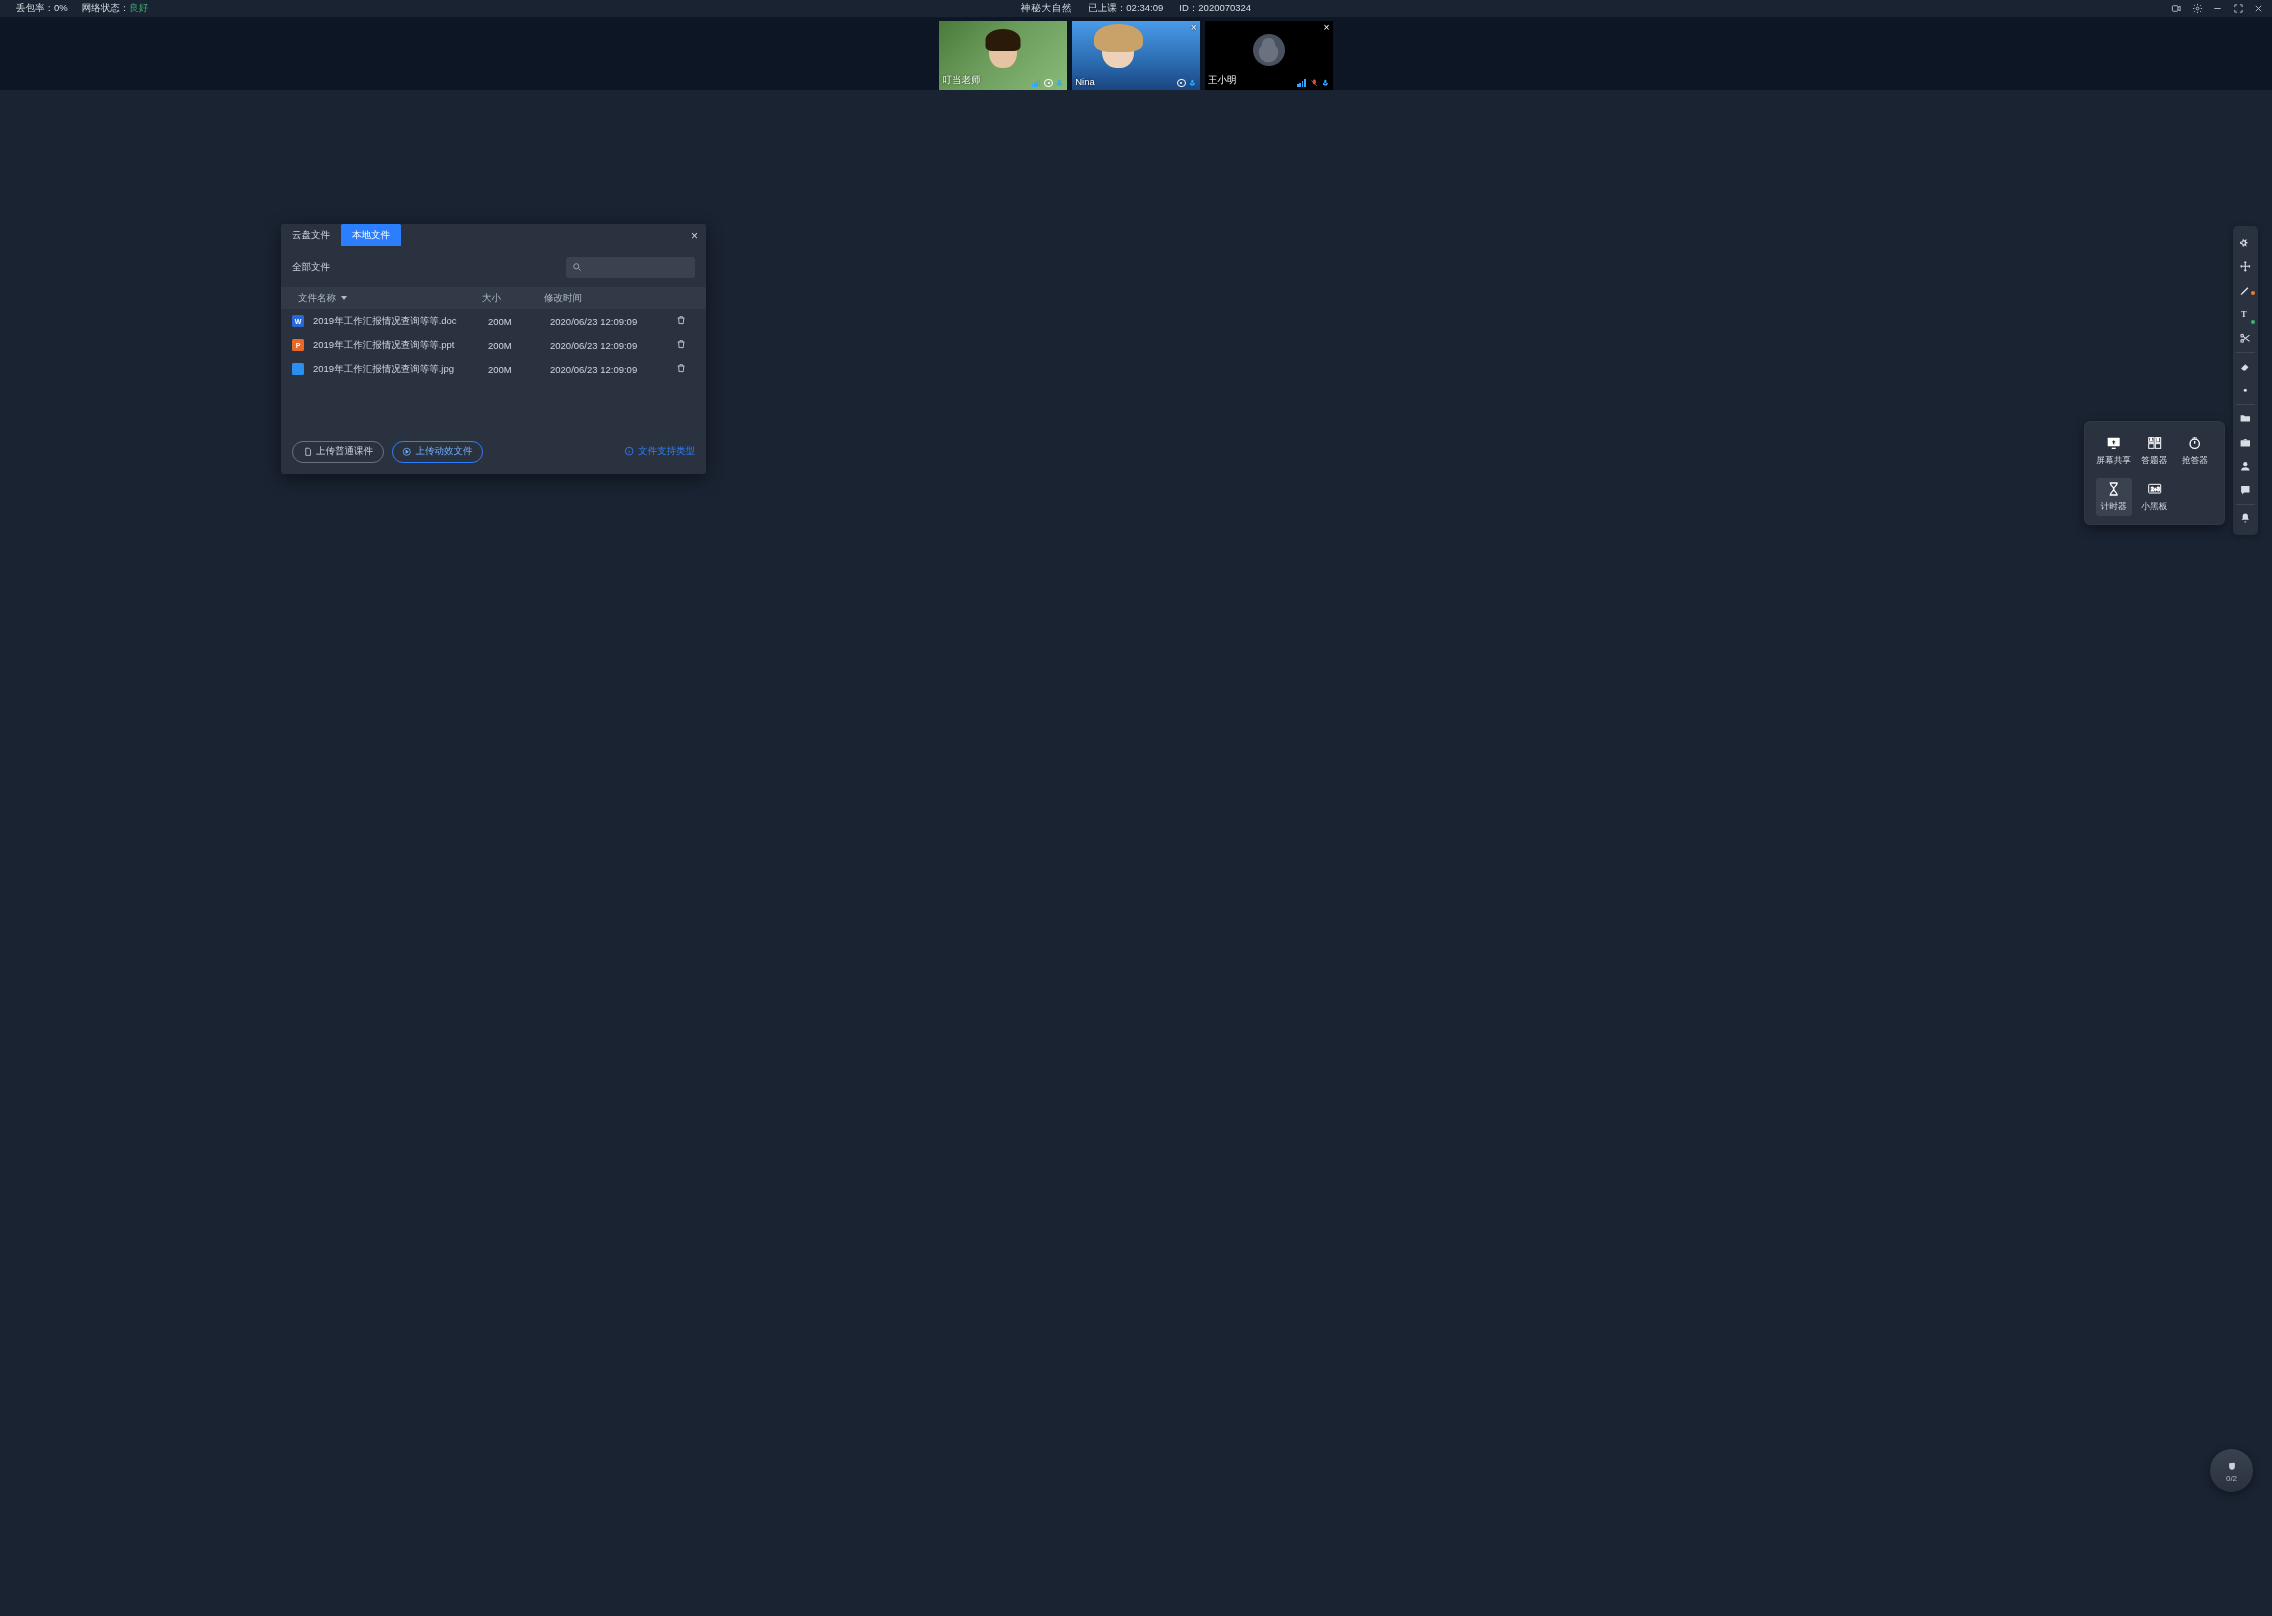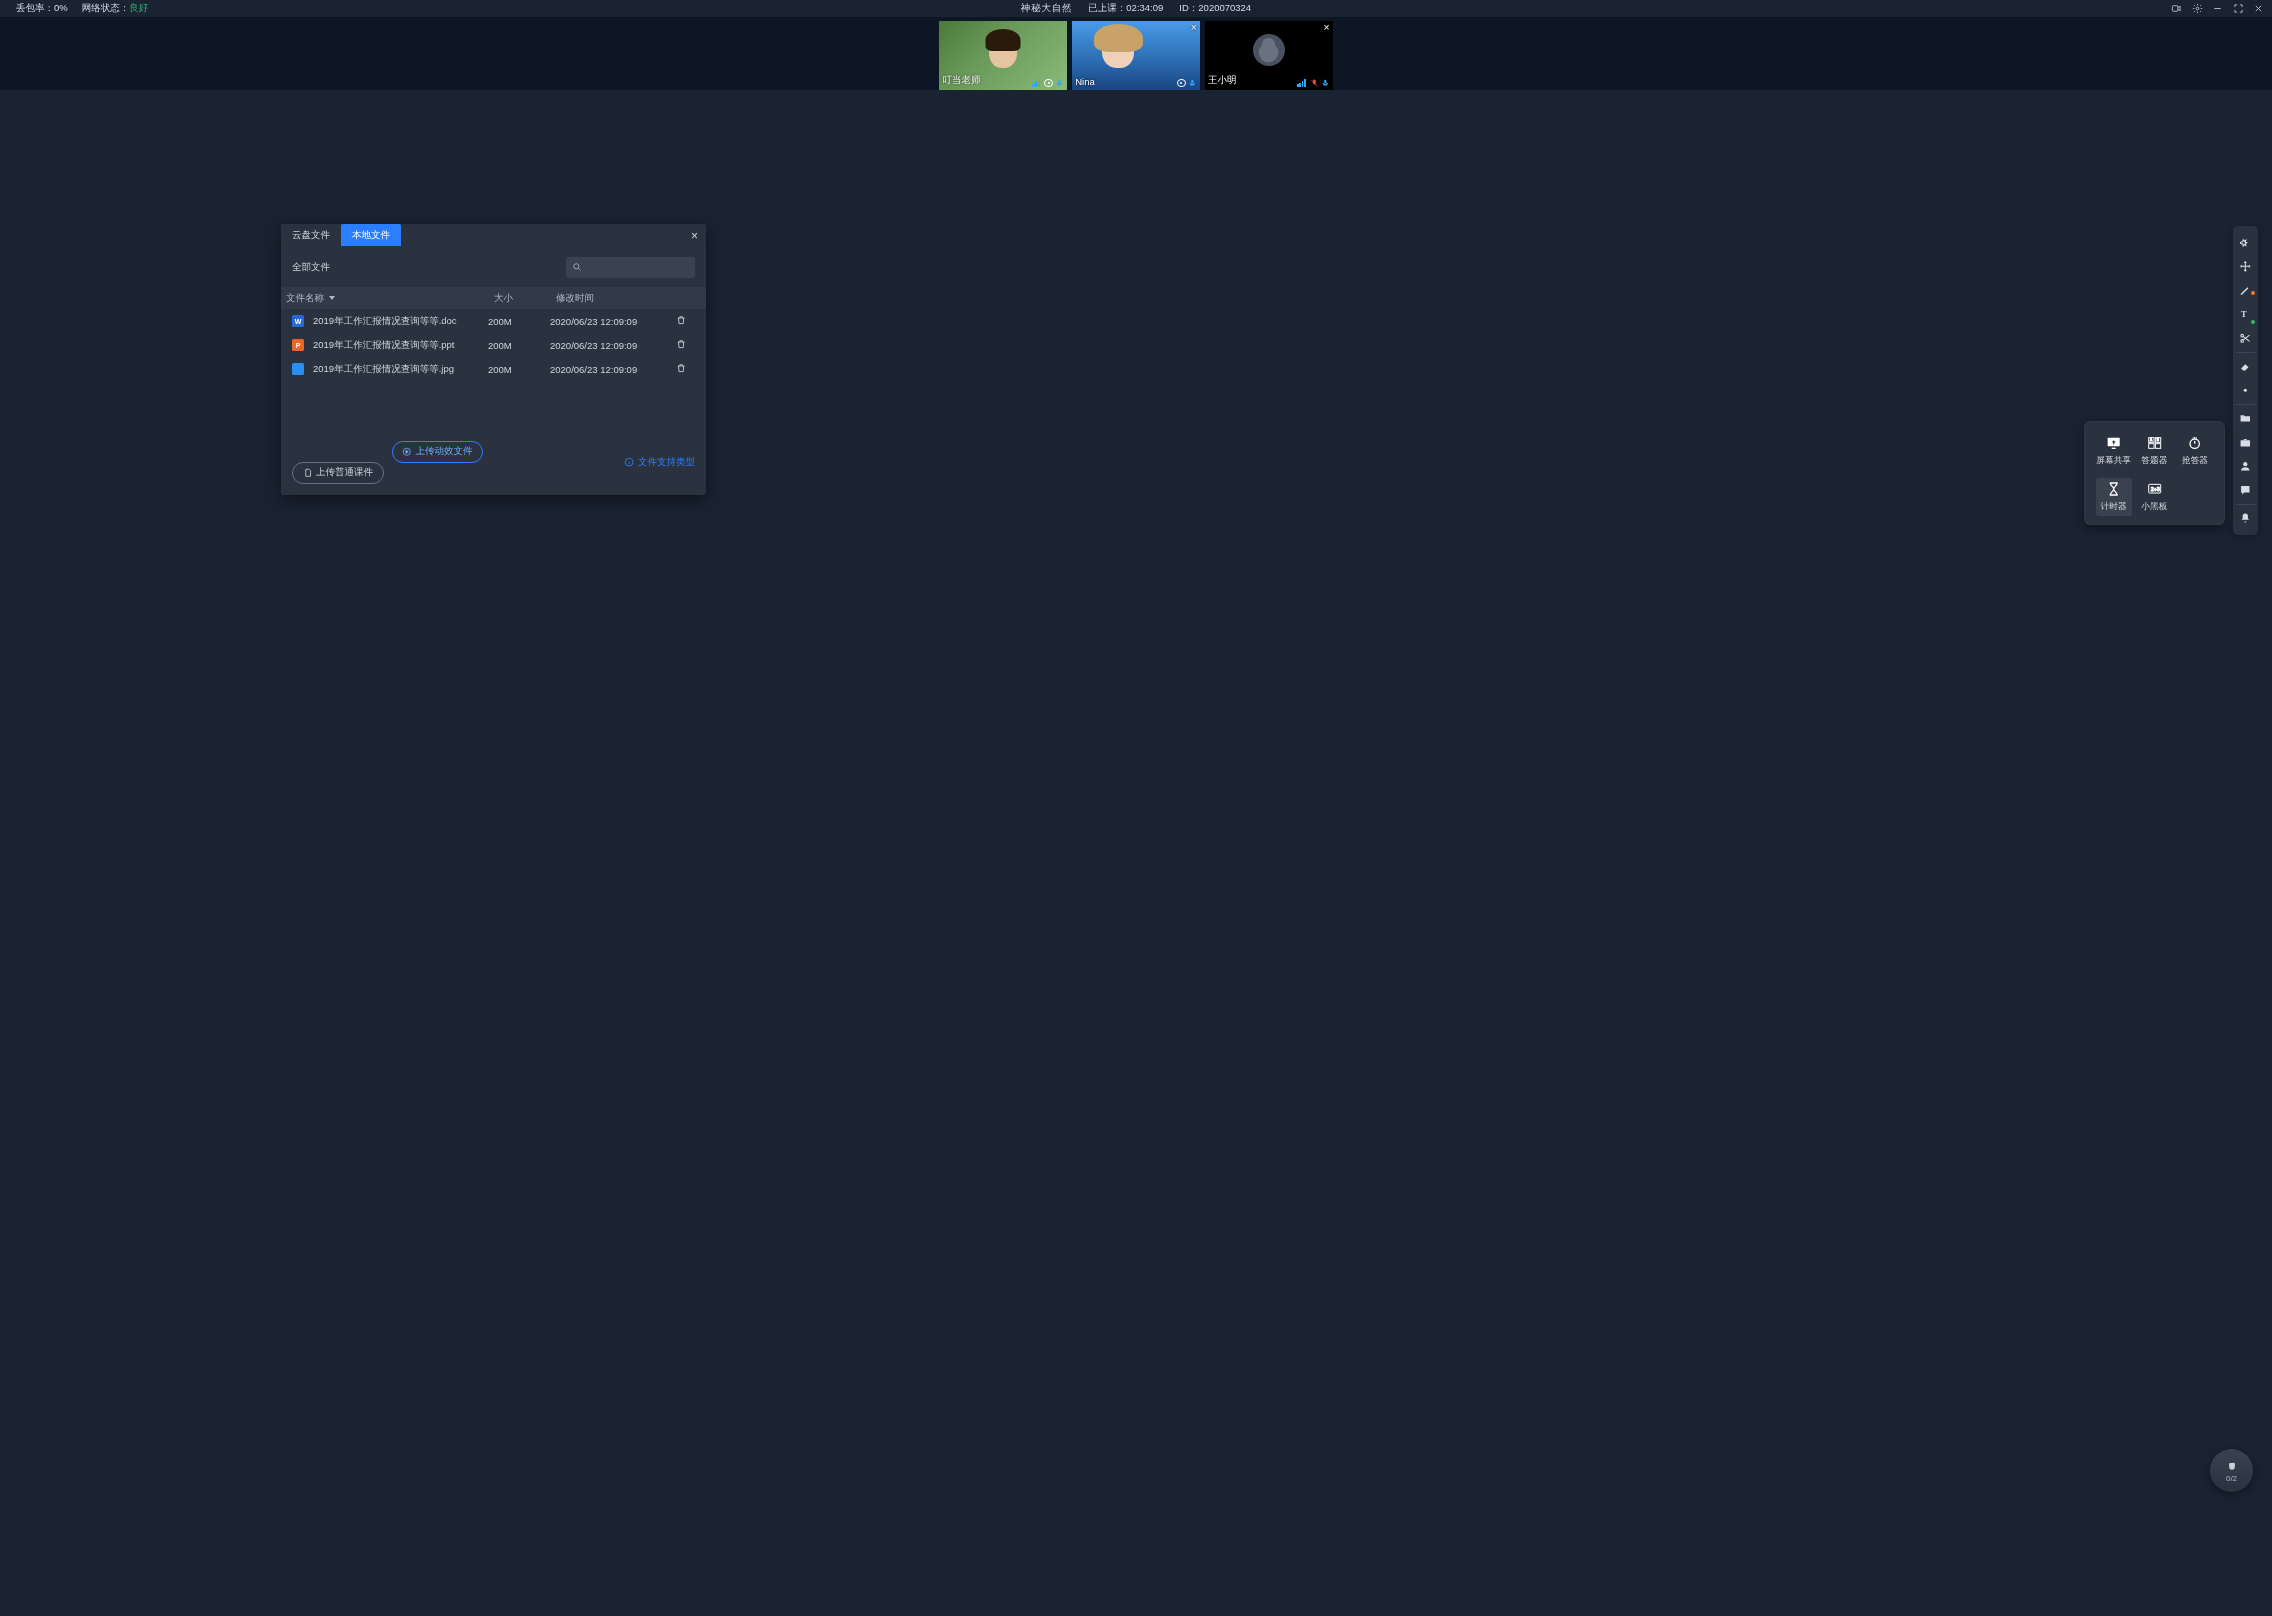--- a/index.html
+++ b/index.html
@@ -127,34 +127,34 @@
   .m-tab{padding:0 11px;height:22px;display:flex;align-items:center;font-size:9.5px;cursor:pointer;color:#cfd5de;}
   .m-tab.active{background:#2b7fff;color:#fff;border-radius:1.6px 1.6px 0 0;}
   .m-close{position:absolute;right:8px;top:4.7px;cursor:pointer;color:#cfd5de;font-size:12px;}
   .modal-toolbar{display:flex;align-items:center;justify-content:space-between;padding:11px 11px 9.5px;}
   .search-wrap{position:relative;width:129px;}
   .search-wrap input{
     width:100%;height:20.5px;background:#3a4250;border:none;border-radius:2.4px;
     padding:0 6.3px 0 20.5px;color:#cfd5de;font-size:9.5px;outline:none;
   }
   .search-wrap svg{position:absolute;left:5.5px;top:4.7px;width:10.3px;height:10.3px;color:#a8b0bc;}
-  .thead{display:flex;align-items:center;height:22px;background:#323a48;padding:0 5px;font-size:9.5px;color:#b0b8c6;}
+  .thead{display:flex;align-items:center;height:22px;background:#323a48;padding:0 17px;font-size:9.5px;color:#b0b8c6;}
   .col-name{flex:1;display:flex;align-items:center;gap:4.7px;}
   .col-size{width:62px;} .col-time{width:126px;} .col-act{width:19px;}
   .sort-caret{display:inline-block;border-left:3.2px solid transparent;border-right:3.2px solid transparent;border-top:4px solid #b0b8c6;}
   .trow{display:flex;align-items:center;height:24px;padding:0 11px;font-size:9.5px;color:#cfd5de;}
   .trow .col-name{gap:9px;}
   .fico{width:12px;height:12px;border-radius:1.6px;display:inline-flex;align-items:center;justify-content:center;font-size:7px;color:#fff;font-weight:bold;}
   .fico.w{background:#2968d8;} .fico.p{background:#e8682a;} .fico.i{background:#2b8fef;}
   .trow .trash{cursor:pointer;color:#cfd5de;}
   .trow .trash svg{width:10.3px;height:10.3px;}
   .modal-footer{display:flex;align-items:center;justify-content:space-between;padding:12.6px 11px 11px;margin-top:47px;}
   .mf-left{display:flex;gap:8px;}
   .btn{height:22px;padding:0 9.5px;border-radius:11px;display:inline-flex;align-items:center;gap:4px;font-size:9.5px;cursor:pointer;}
-  .btn-outline{border:0.8px solid #6a7280;color:#cfd5de;margin-top:21px;}
+  .btn-outline{border:0.8px solid #6a7280;color:#cfd5de;}
   .btn-primary{border:0.8px solid #2b7fff;color:#6fb0ff;}
   .btn svg{width:9.5px;height:9.5px;}
   .mf-link{color:#2b7fff;display:flex;align-items:center;gap:4px;cursor:pointer;}
   .mf-link svg{width:10.3px;height:10.3px;}
 </style>
 </head>
 <body>
 
 <div class="topbar">
   <div class="topbar-left">

